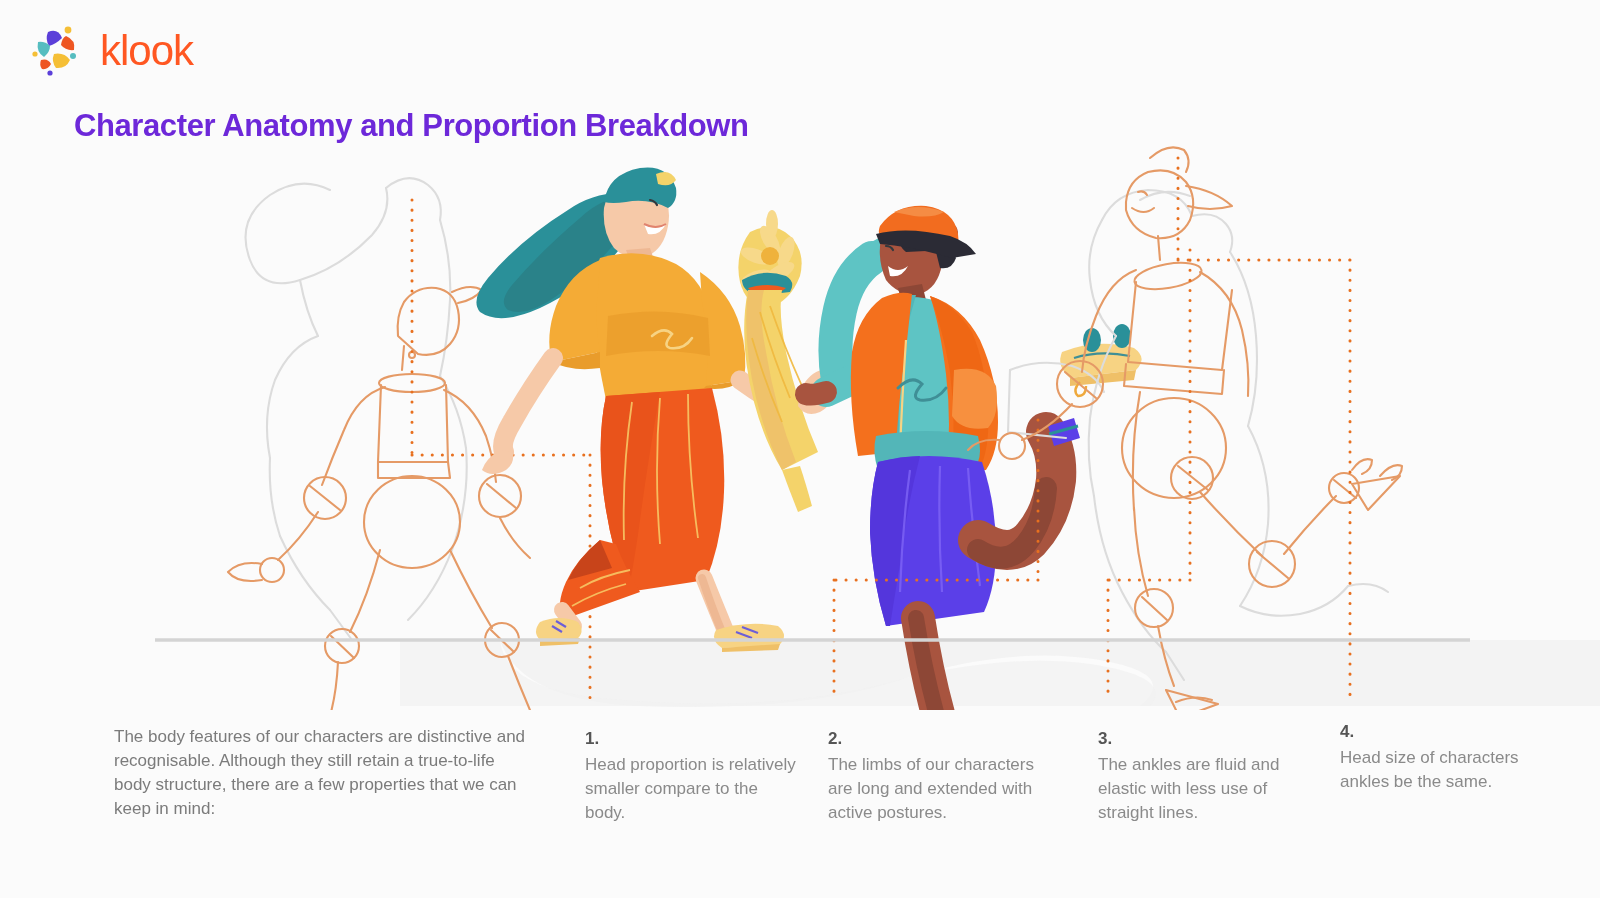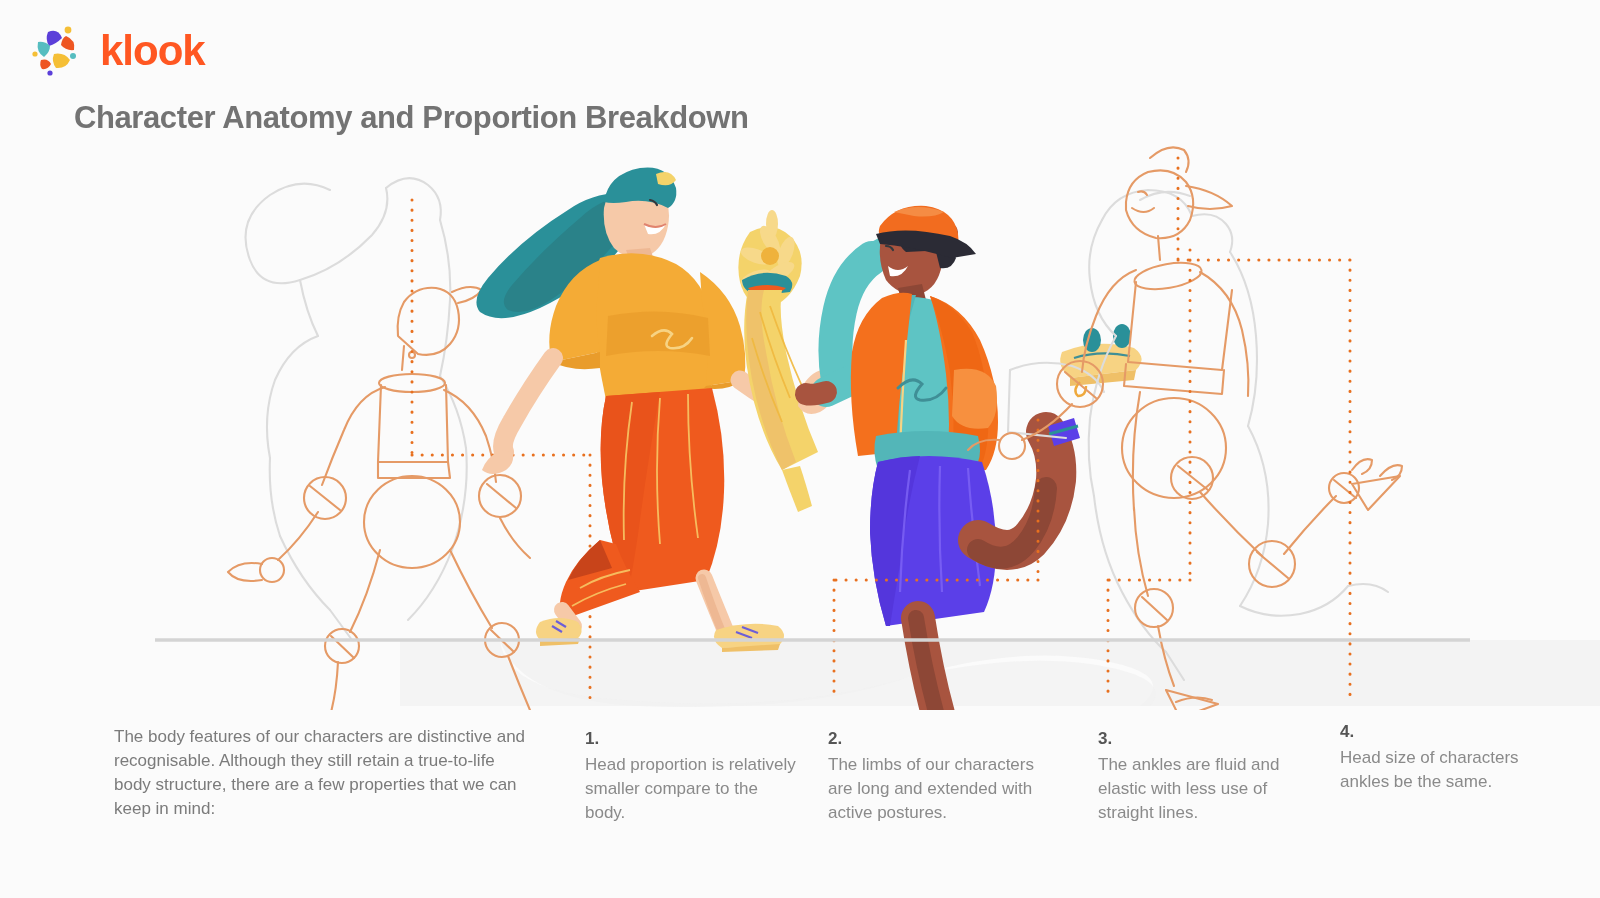--- a/index.html
+++ b/index.html
@@ -25,34 +25,34 @@
     align-items: center;
     gap: 14px;
   }
   #logo-mark {
     width: 58px;
     height: 58px;
     position: relative;
   }
   #logo-wordmark {
     font-size: 42px;
-    font-weight: 700;
+    font-weight: 400;
     color: #ff5722;
     letter-spacing: -1px;
     line-height: 1;
   }
 
   
   #page-title {
     position: absolute;
     left: 74px;
-    top: 100px;
+    top: 108px;
     font-size: 31px;
     font-weight: 700;
-    color: #737373;
+    color: #6d28d9;
     letter-spacing: -0.4px;
     white-space: nowrap;
   }
 
   
   #illustration {
     position: absolute;
     left: 0;
     top: 140px;
     width: 1600px;

